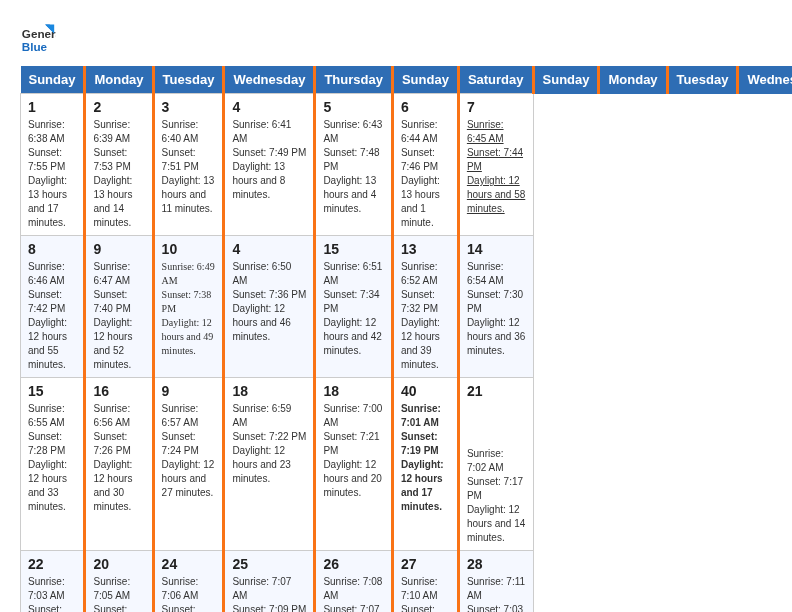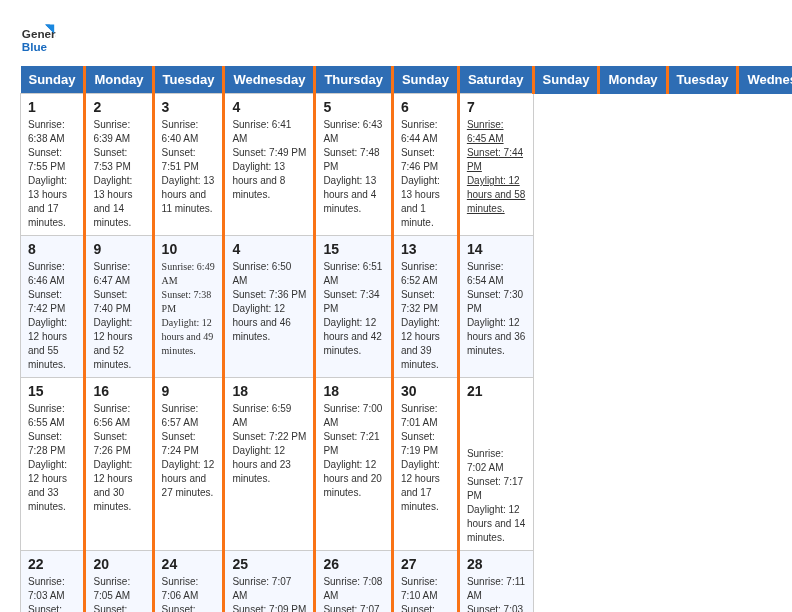--- a/index.html
+++ b/index.html
@@ -227,22 +227,22 @@
 Sunset: 7:22 PM
 Daylight: 12 hours and 23 minutes.</div>
         </td>
         <td>
           <span class="day-number">18</span>
           <div class="day-info" style="white-space: pre-line;">Sunrise: 7:00 AM
 Sunset: 7:21 PM
 Daylight: 12 hours and 20 minutes.</div>
         </td>
         <td>
-          <span class="day-number">30</span>
-          <div class="day-info" style="white-space: pre-line;">Sunrise: 7:01 AM
+          <span class="day-number">40</span>
+          <div class="day-info" style="white-space: pre-line; font-weight: bold;">Sunrise: 7:01 AM
 Sunset: 7:19 PM
 Daylight: 12 hours and 17 minutes.</div>
         </td>
         <td>
           <span class="day-number">21</span>
           <div class="day-info" style="white-space: pre-line; margin-top: 48px;">Sunrise: 7:02 AM
 Sunset: 7:17 PM
 Daylight: 12 hours and 14 minutes.</div>
         </td>
       </tr>

